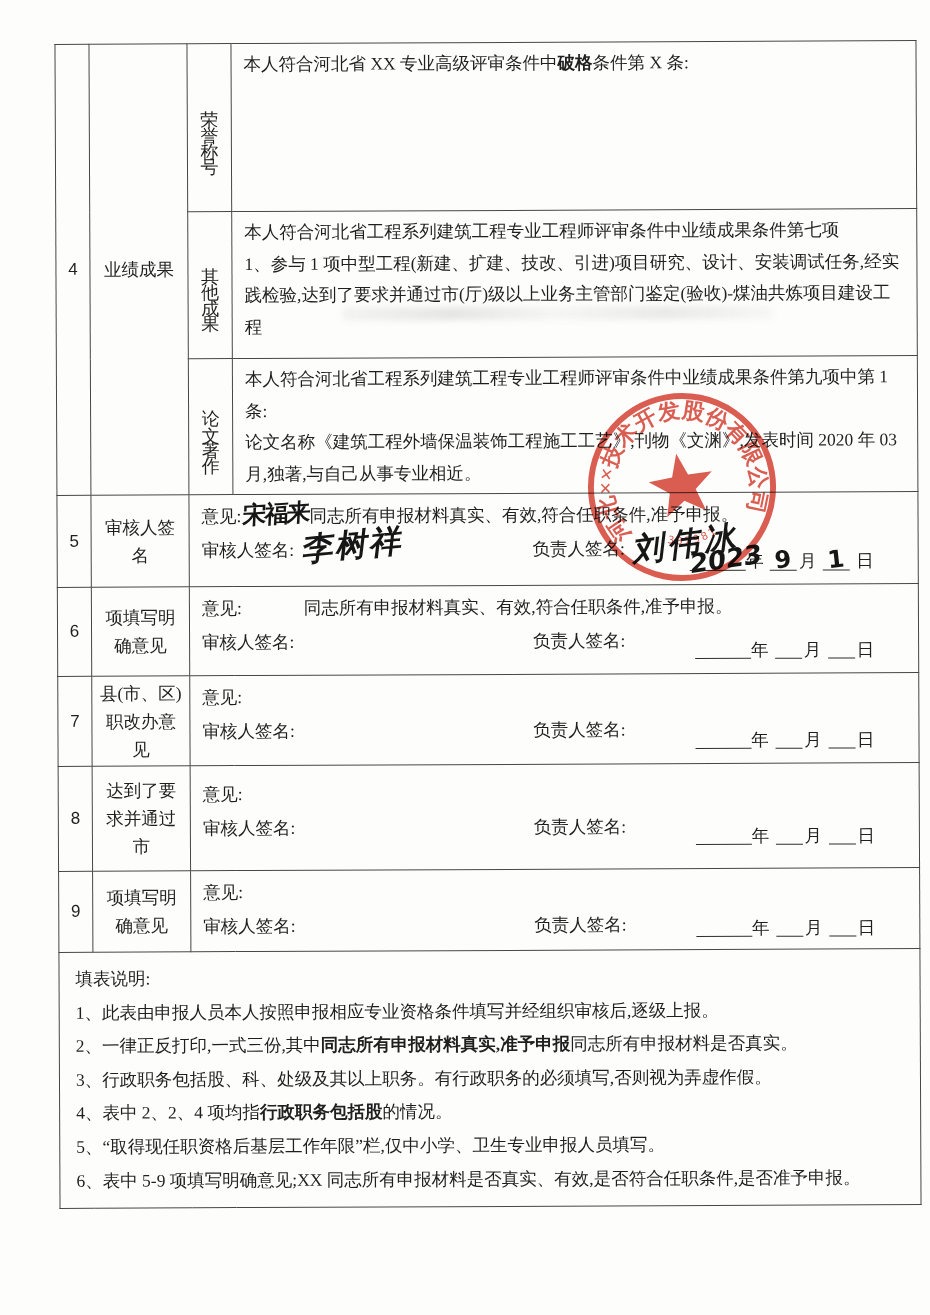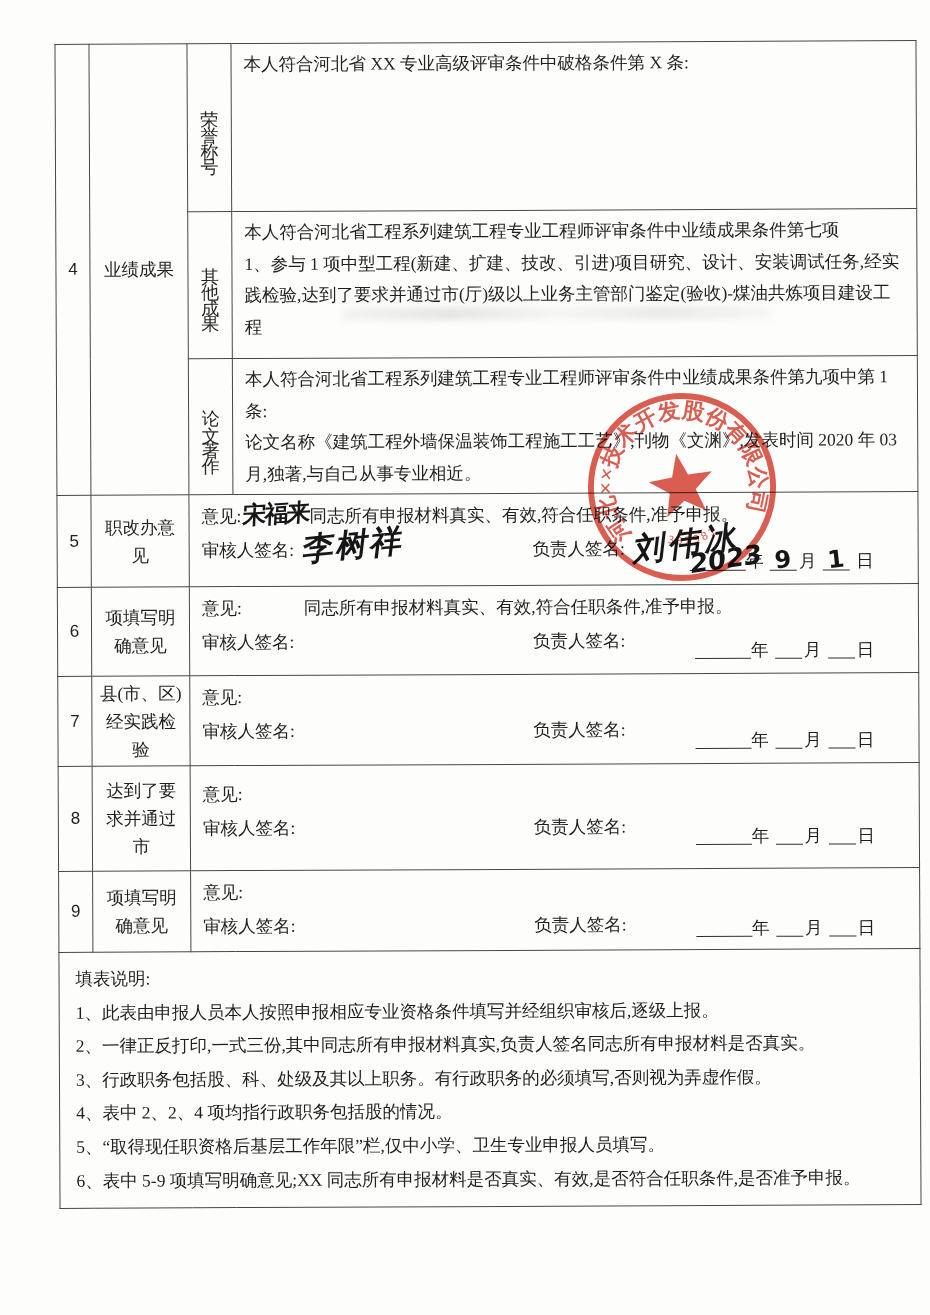--- a/index.html
+++ b/index.html
@@ -6,21 +6,21 @@
   body { margin: 0; background: #ffffff; font-family: "Liberation Serif", serif; color: #1f1f1f; }
   .page { position: relative; width: 930px; height: 1315px; background: #fdfdfc; overflow: hidden; }
   .doc { position: absolute; left: 57px; top: 42px; width: 862px; transform: rotate(-0.25deg); }
   table.form { border-collapse: collapse; table-layout: fixed; width: 862px; }
   table.form td { border: 1.6px solid #474747; vertical-align: top; position: relative; }
   .cell-num { text-align: center; vertical-align: middle !important; font-size: 17px; font-family: "Liberation Sans", sans-serif; }
   .cell-label { text-align: center; vertical-align: middle !important; font-size: 17.5px; padding: 0 5px; line-height: 1.6; }
   .cell-sub { text-align: center; vertical-align: middle !important; }
   .sub-text { writing-mode: vertical-rl; text-orientation: upright; letter-spacing: 16px; font-size: 18px; display: inline-block; padding-top: 4px; }
   .cell-content { padding: 5px 12px 4px 12px; font-size: 17.5px; line-height: 1.8; }
-  .b { font-weight: normal; }
+  .b { font-weight: bold; }
   .op-row .cell-content { line-height: 1.7; padding-top: 7px; }
   .op-line { white-space: normal; }
   .name-gap { display: inline-block; width: 62px; }
   .sig-line { display: flex; margin-top: 4px; }
   .sig-left { width: 47%; }
   .date-line { position: absolute; right: 44px; bottom: 7px; font-size: 17.5px; white-space: nowrap; }
   .dline { display: inline-block; border-bottom: 1.6px solid #2e2e2e; height: 21px; vertical-align: -3px; text-align: center; }
   .w-year { width: 56px; } .w-sm { width: 27px; margin: 0 2px; }
   
   .hw { display: inline-block; font-family: "DejaVu Sans", sans-serif; font-weight: 700; color: #161616; line-height: 0.9; }
@@ -77,21 +77,21 @@
           <span class="sub-text">论文著作</span>
         </td>
         <td class="cell-content">
           <div>本人符合河北省工程系列建筑工程专业工程师评审条件中业绩成果条件第九项中第 1 条:</div>
           <div>论文名称《建筑工程外墙保温装饰工程施工工艺》,刊物《文渊》,发表时间 2020 年 03 月,独著,与自己从事专业相近。</div>
         </td>
       </tr>
 
       <tr class="op-row" style="height:92px">
         <td class="cell-num">5</td>
-        <td class="cell-label">职改办意见</td>
+        <td class="cell-label">审核人签名</td>
         <td class="cell-content" colspan="2">
           <div class="op-line">
             <span>意见:</span><span class="hw hw-name">宋福来</span><span>同志所有申报材料真实、有效,符合任职条件,准予申报。</span>
           </div>
           <div class="sig-line">
             <span class="sig-left">
               <span>审核人签名:</span>
               <span class="hw hw-sig">李树祥</span>
             </span>
             <span>
@@ -122,21 +122,21 @@
           <div class="date-line">
             <span class="dline w-year"></span><span>年</span>
             <span class="dline w-sm"></span><span>月</span>
             <span class="dline w-sm"></span><span>日</span>
           </div>
         </td>
       </tr>
 
       <tr class="op-row" style="height:90px">
         <td class="cell-num">7</td>
-        <td class="cell-label">县(市、区)经实践检验</td>
+        <td class="cell-label">县(市、区)职改办意见</td>
         <td class="cell-content" colspan="2">
           <div class="op-line"><span>意见:</span></div>
           <div class="sig-line">
             <span class="sig-left"><span>审核人签名:</span></span>
             <span><span>负责人签名:</span></span>
           </div>
           <div class="date-line">
             <span class="dline w-year"></span><span>年</span>
             <span class="dline w-sm"></span><span>月</span>
             <span class="dline w-sm"></span><span>日</span>
@@ -176,21 +176,21 @@
             <span class="dline w-sm"></span><span>日</span>
           </div>
         </td>
       </tr>
 
       <tr style="height:179px">
         <td class="cell-notes" colspan="4">
           <div>填表说明:</div>
           <div>1、此表由申报人员本人按照申报相应专业资格条件填写并经组织审核后,逐级上报。</div>
           <div>
-            <span>2、一律正反打印,一式三份,其中</span><span class="b">同志所有申报材料真实,</span><span class="b">负责人签名</span><span>同志所有申报材料是否真实。</span>
+            <span>2、一律正反打印,一式三份,其中</span><span class="b">同志所有申报材料真实,</span><span class="b">准予申报</span><span>同志所有申报材料是否真实。</span>
           </div>
           <div>3、行政职务包括股、科、处级及其以上职务。有行政职务的必须填写,否则视为弄虚作假。</div>
           <div>
             <span>4、表中 2、2、4 项均指</span><span class="b">行政职务包括股</span><span>的情况。</span>
           </div>
           <div>5、“取得现任职资格后基层工作年限”栏,仅中小学、卫生专业申报人员填写。</div>
           <div>6、表中 5-9 项填写明确意见;XX 同志所有申报材料是否真实、有效,是否符合任职条件,是否准予申报。</div>
         </td>
       </tr>
     </tbody>

